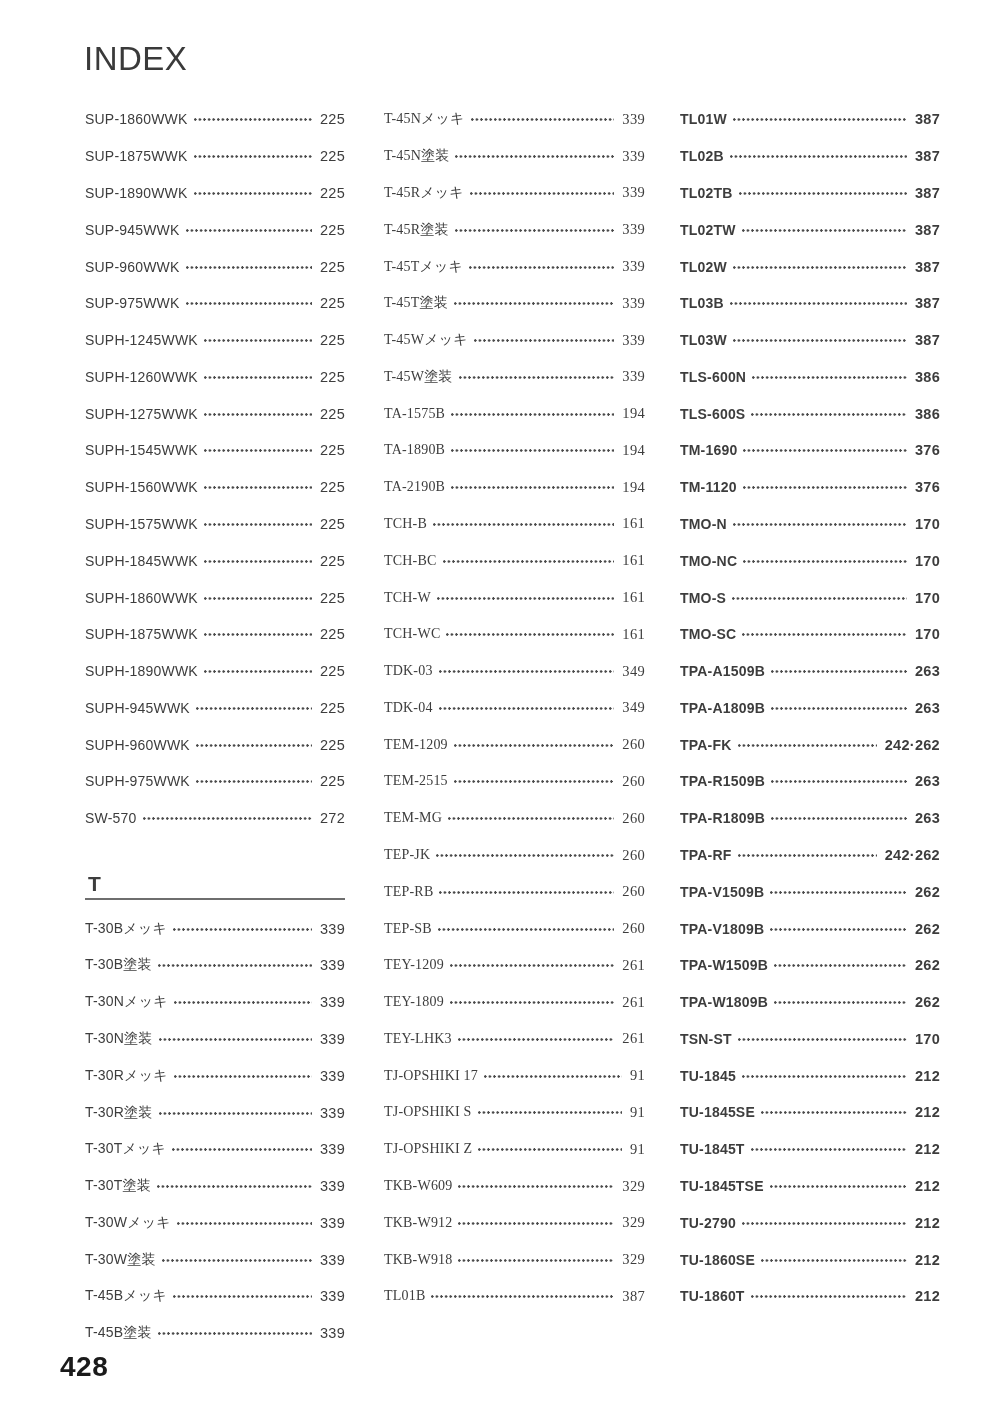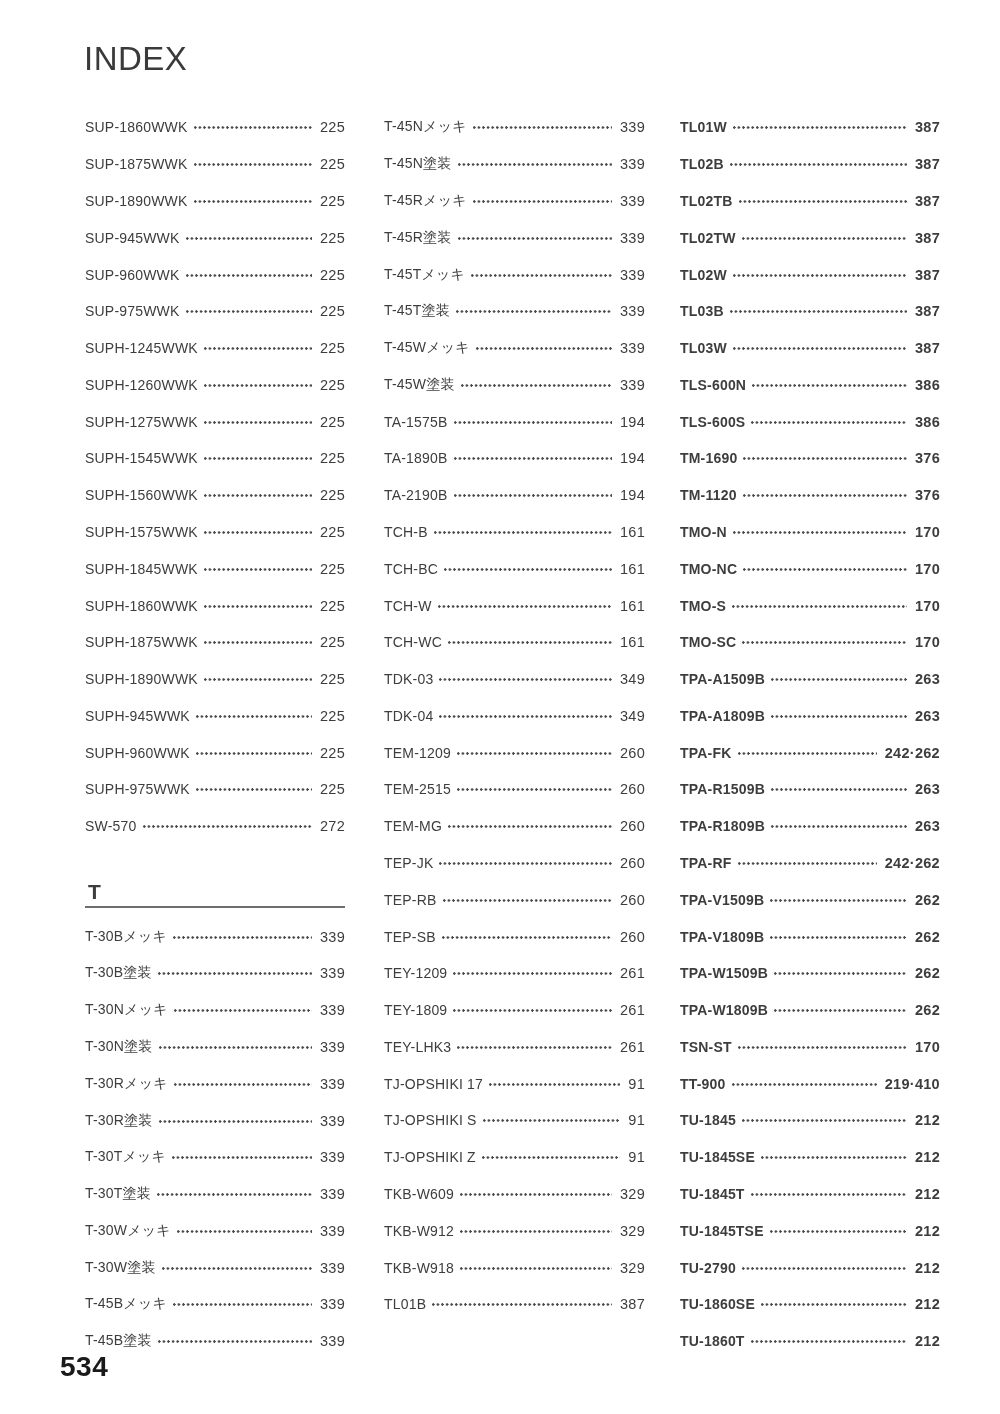--- a/index.html
+++ b/index.html
@@ -28,21 +28,21 @@
     left: 64px;
     top: 42px;
     font-size: 33px;
     font-weight: 500;
     letter-spacing: 0.5px;
     color: var(--title);
     line-height: 1;
   }
   .col {
     position: absolute;
-    top: 109px;
+    top: 101px;
     width: 260px;
   }
   .row {
     height: 36.79px;
     display: flex;
     align-items: center;
     font-size: 14px;
     letter-spacing: 0.2px;
     color: var(--text);
     white-space: nowrap;
@@ -256,21 +256,21 @@
         <span class="label">T-45Bメッキ</span>
         <span class="leader"></span>
         <span class="pagenum">339</span>
       </div>
       <div class="row">
         <span class="label">T-45B塗装</span>
         <span class="leader"></span>
         <span class="pagenum">339</span>
       </div>
     </div>
-  <div class="col" style="left:364px; width:261px;">
+  <div class="col" style="left:364px; width:261px;font-family:Liberation Serif, serif;">
       <div class="row">
         <span class="label">T-45Nメッキ</span>
         <span class="leader"></span>
         <span class="pagenum">339</span>
       </div>
       <div class="row">
         <span class="label">T-45N塗装</span>
         <span class="leader"></span>
         <span class="pagenum">339</span>
       </div>
@@ -555,25 +555,20 @@
         <span class="label">TPA-W1809B</span>
         <span class="leader"></span>
         <span class="pagenum">262</span>
       </div>
       <div class="row">
         <span class="label">TSN-ST</span>
         <span class="leader"></span>
         <span class="pagenum">170</span>
       </div>
       <div class="row">
-        <span class="label">TT-900</span>
-        <span class="leader"></span>
-        <span class="pagenum">219·410</span>
-      </div>
-      <div class="row">
         <span class="label">TU-1845</span>
         <span class="leader"></span>
         <span class="pagenum">212</span>
       </div>
       <div class="row">
         <span class="label">TU-1845SE</span>
         <span class="leader"></span>
         <span class="pagenum">212</span>
       </div>
       <div class="row">
@@ -595,14 +590,14 @@
         <span class="label">TU-1860SE</span>
         <span class="leader"></span>
         <span class="pagenum">212</span>
       </div>
       <div class="row">
         <span class="label">TU-1860T</span>
         <span class="leader"></span>
         <span class="pagenum">212</span>
       </div>
     </div>
-  <div class="page-number">534</div>
+  <div class="page-number">428</div>
 </div>
 
 </body></html>

